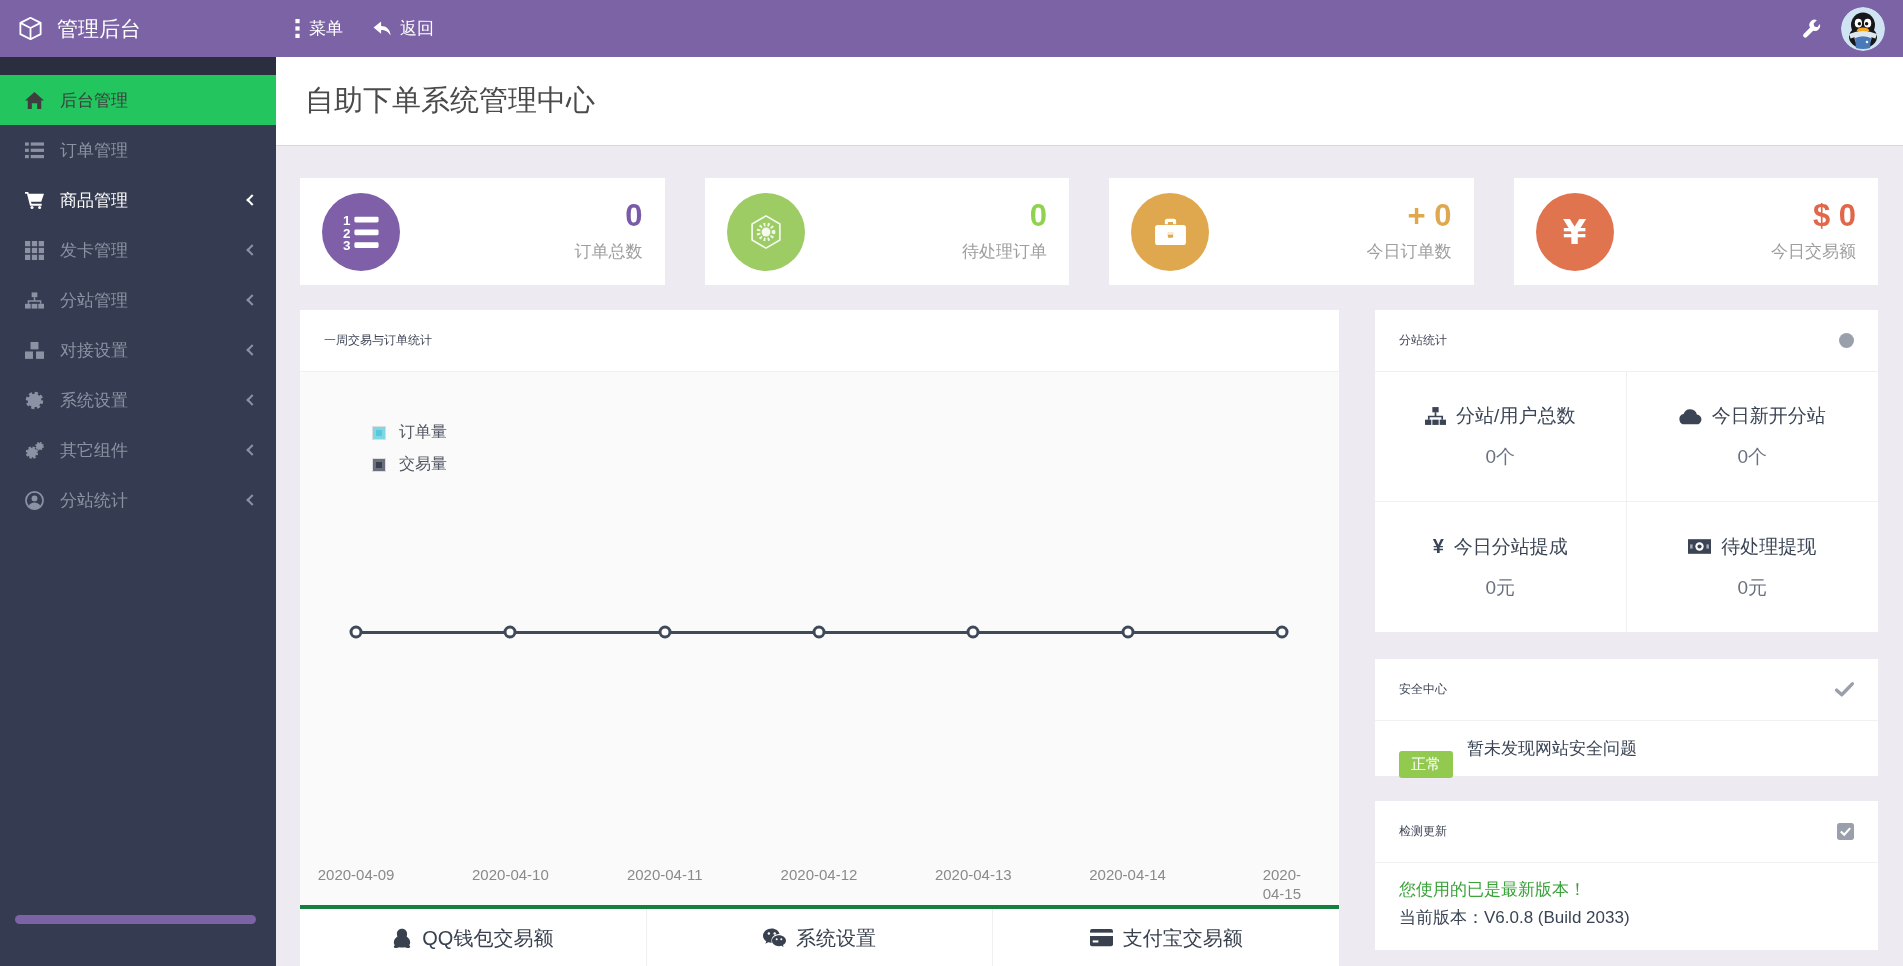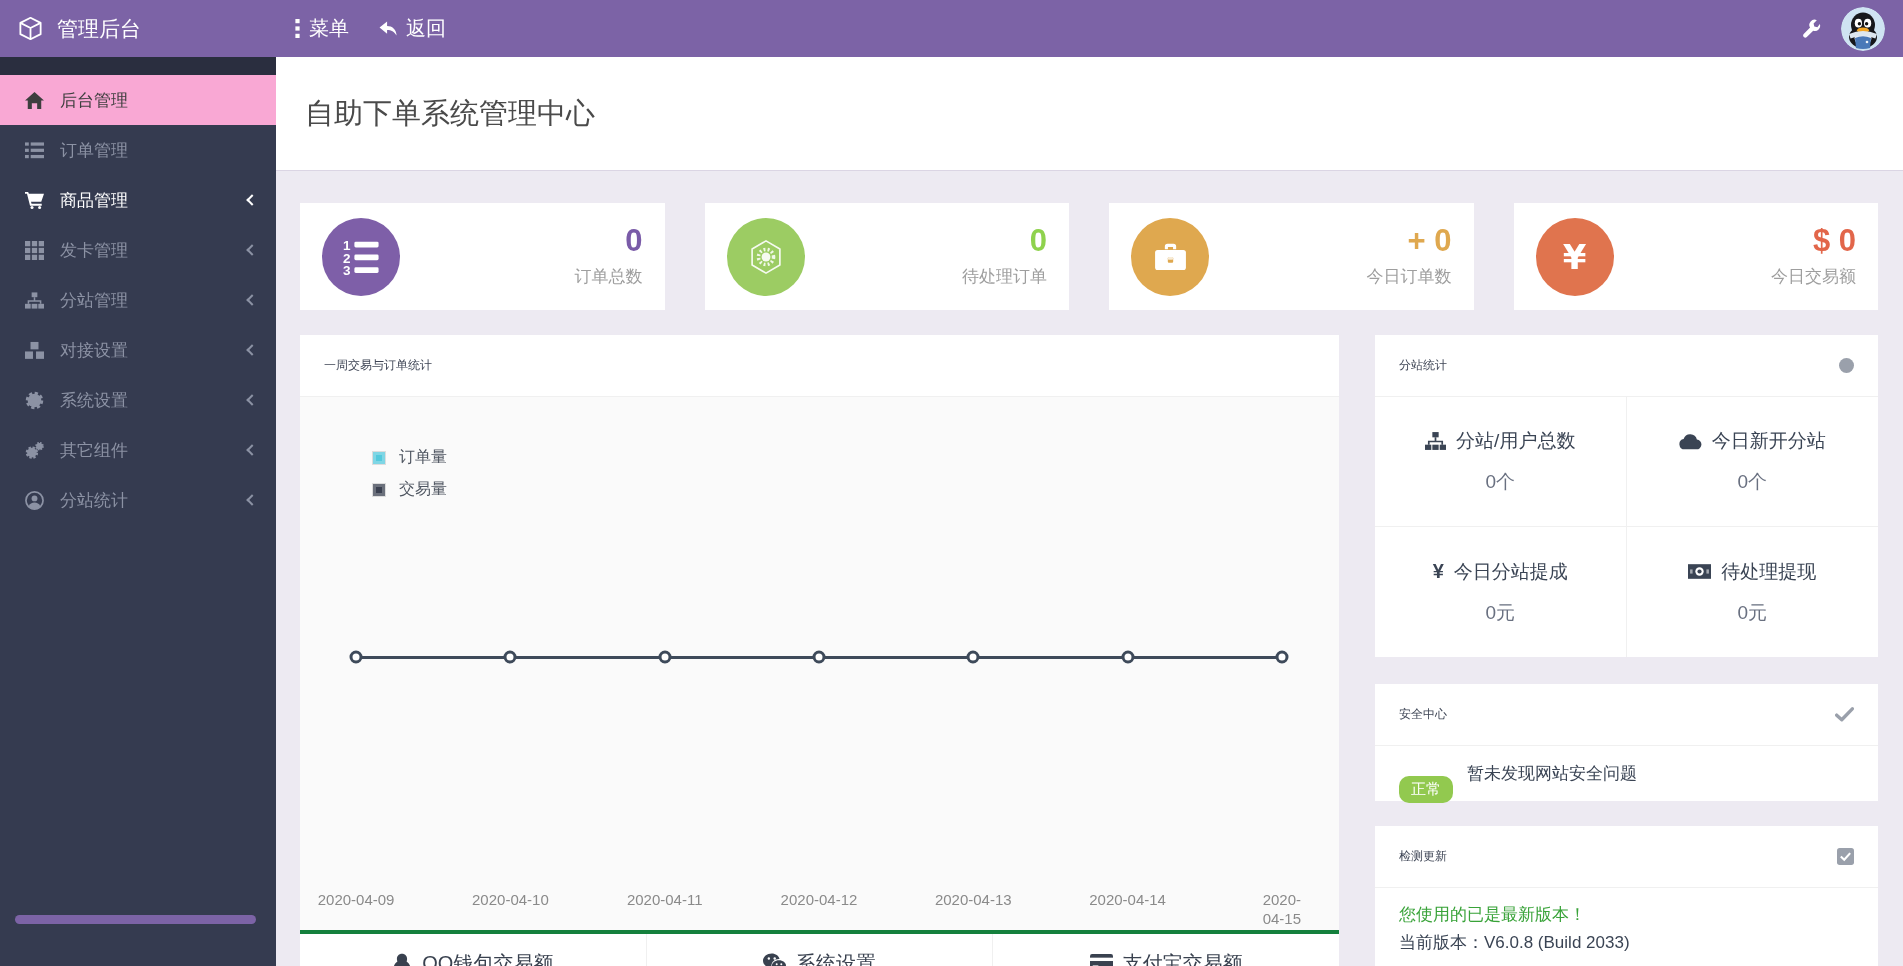--- a/index.html
+++ b/index.html
@@ -4,39 +4,39 @@
 <style>
   * { margin:0; padding:0; box-sizing:border-box; }
   html,body { width:1903px; height:966px; overflow:hidden; }
   body { font-family:"Liberation Sans","DejaVu Sans",sans-serif; background:#EDEAF2; position:relative; }
   svg { display:block; }
 
   
   .topbar { position:absolute; top:0; left:0; width:100%; height:57px; background:#7C63A6; display:flex; align-items:center; z-index:20; color:#fff; }
   .brand { width:276px; display:flex; align-items:center; gap:13px; padding-left:17px; font-size:21px; cursor:pointer; }
   .topnav { display:flex; align-items:center; gap:30px; margin-left:18px; }
-  .topnav a { display:flex; align-items:center; gap:8px; font-size:20px; color:#fff; cursor:pointer; text-decoration:none; }
+  .topnav a { display:flex; align-items:center; gap:8px; font-size:17px; color:#fff; cursor:pointer; text-decoration:none; }
   .topbar-right { margin-left:auto; display:flex; align-items:center; gap:20px; padding-right:18px; }
   .wrench-btn { cursor:pointer; display:flex; }
   .avatar { width:44px; height:44px; border-radius:50%; overflow:hidden; cursor:pointer; }
 
   
   .sidebar { position:absolute; top:57px; left:0; bottom:0; width:276px; background:#353B50; z-index:10; }
   .side-strip { height:18px; background:#2A2E3F; }
   .side-item { height:50px; display:flex; align-items:center; padding-left:23px; color:#8C92A4; font-size:17px; cursor:pointer; position:relative; }
   .side-item .sicon { width:22px; height:20px; margin-right:15px; display:flex; align-items:center; justify-content:center; }
   .side-item .sicon svg { width:19px; height:19px; fill:currentColor; }
-  .side-item.active { background:#f9a8d4; color:#3E3E3E; }
+  .side-item.active { background:#22c55e; color:#3E3E3E; }
   .side-item.bright { color:#fff; }
   .chev { position:absolute; right:20px; width:8px; height:8px; border:solid currentColor; border-width:0 2.2px 2.2px 0; transform:rotate(135deg); }
   .side-pill { position:absolute; left:15px; bottom:42px; width:241px; height:9px; border-radius:5px; background:#7C63A6; cursor:pointer; }
 
   
   .main { position:absolute; top:57px; left:276px; right:0; bottom:0; background:#EDEAF2; overflow:hidden; }
-  .title-band { height:114px; background:#fff; border-bottom:1px solid #DBD5E4; display:flex; align-items:center; padding-left:29px; }
+  .title-band { height:89px; background:#fff; border-bottom:1px solid #DBD5E4; display:flex; align-items:center; padding-left:29px; }
   .title-band h1 { font-size:29px; font-weight:400; color:#4A4A4A; }
   .content { padding:32px 25px 0 24px; }
 
   
   .stats { display:flex; gap:40px; }
   .stat-card { flex:1; background:#fff; height:107px; display:flex; align-items:center; justify-content:space-between; padding:0 22px; }
   .circle { width:78px; height:78px; border-radius:50%; display:flex; align-items:center; justify-content:center; color:#fff; flex:none; }
   .stat-right { text-align:right; }
   .stat-value { font-size:31px; font-weight:700; line-height:1.05; }
   .stat-label { font-size:17px; color:#9E9E9E; margin-top:7px; }
@@ -69,21 +69,21 @@
   .sub-cell { height:130px; display:flex; flex-direction:column; align-items:center; justify-content:center; gap:15px; }
   .sub-cell:nth-child(odd) { border-right:1px solid #F0F0F0; }
   .sub-cell:nth-child(1), .sub-cell:nth-child(2) { border-bottom:1px solid #F0F0F0; }
   .sub-label { display:flex; align-items:center; gap:10px; font-size:19px; color:#3A4454; }
   .cicon { display:flex; color:#3A4454; }
   .yen-dark { font-size:20px; font-weight:700; color:#3A4454; }
   .sub-value { font-size:19px; color:#697080; }
 
   .sec-panel { margin-top:27px; }
   .sec-body { height:55px; display:flex; align-items:center; gap:14px; padding:0 24px; font-size:17px; color:#3A4454; }
-  .badge { color:#fff; font-size:15px; padding:4px 12px; border-radius:10px;margin-top:32px; }
+  .badge { color:#fff; font-size:15px; padding:4px 12px; border-radius:3px;margin-top:32px; }
 
   .upd-panel { margin-top:25px; }
   .upd-body { padding:13px 24px 18px; font-size:17px; line-height:28px; color:#3A4454; }
 
   .yen-big { font-size:34px; font-weight:700; color:#fff; font-family:"DejaVu Sans",sans-serif; }
 </style>
 </head>
 <body>
 
 <header class="topbar">

